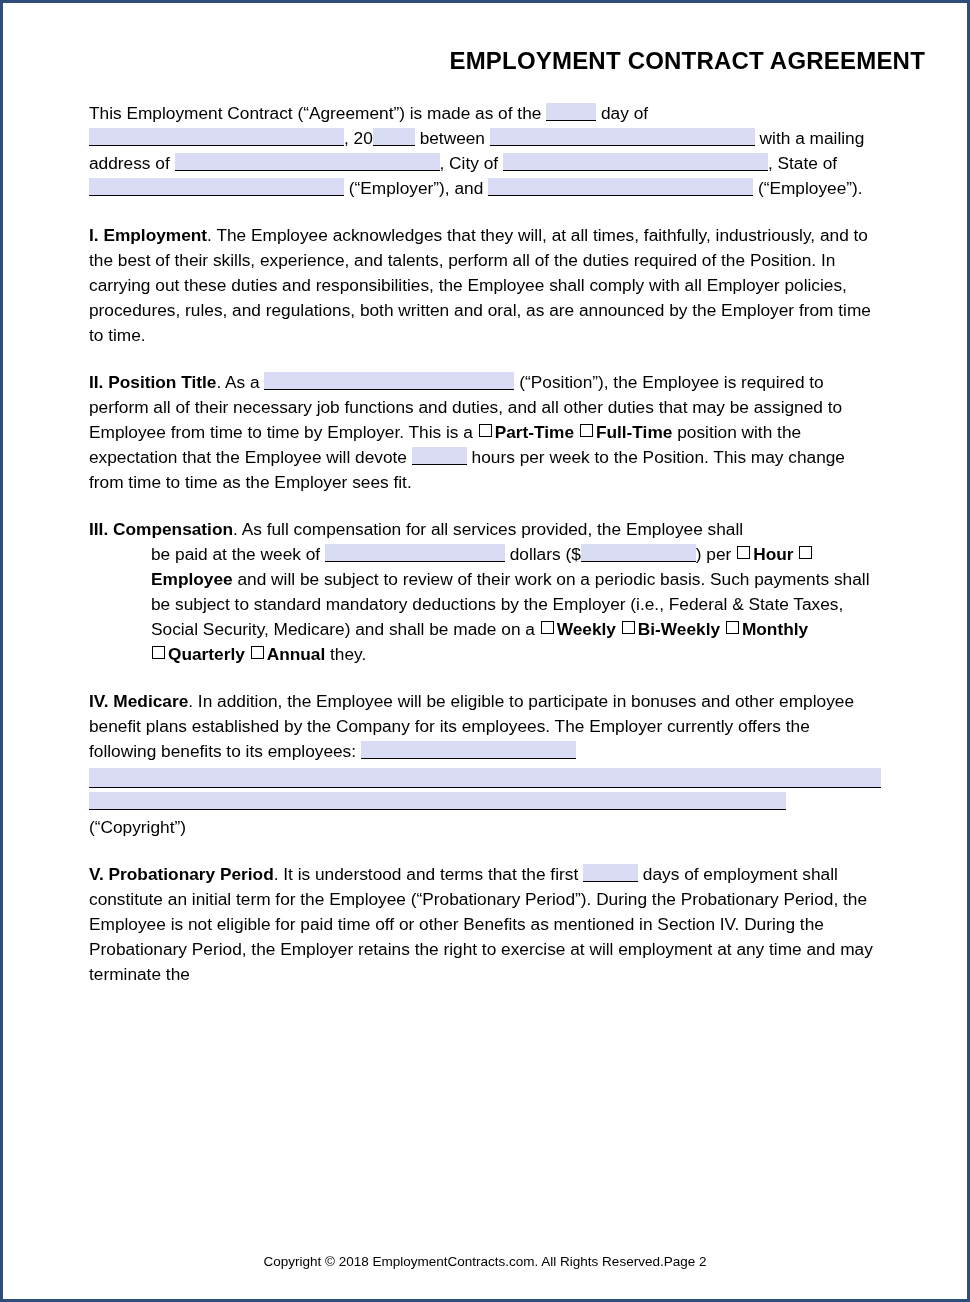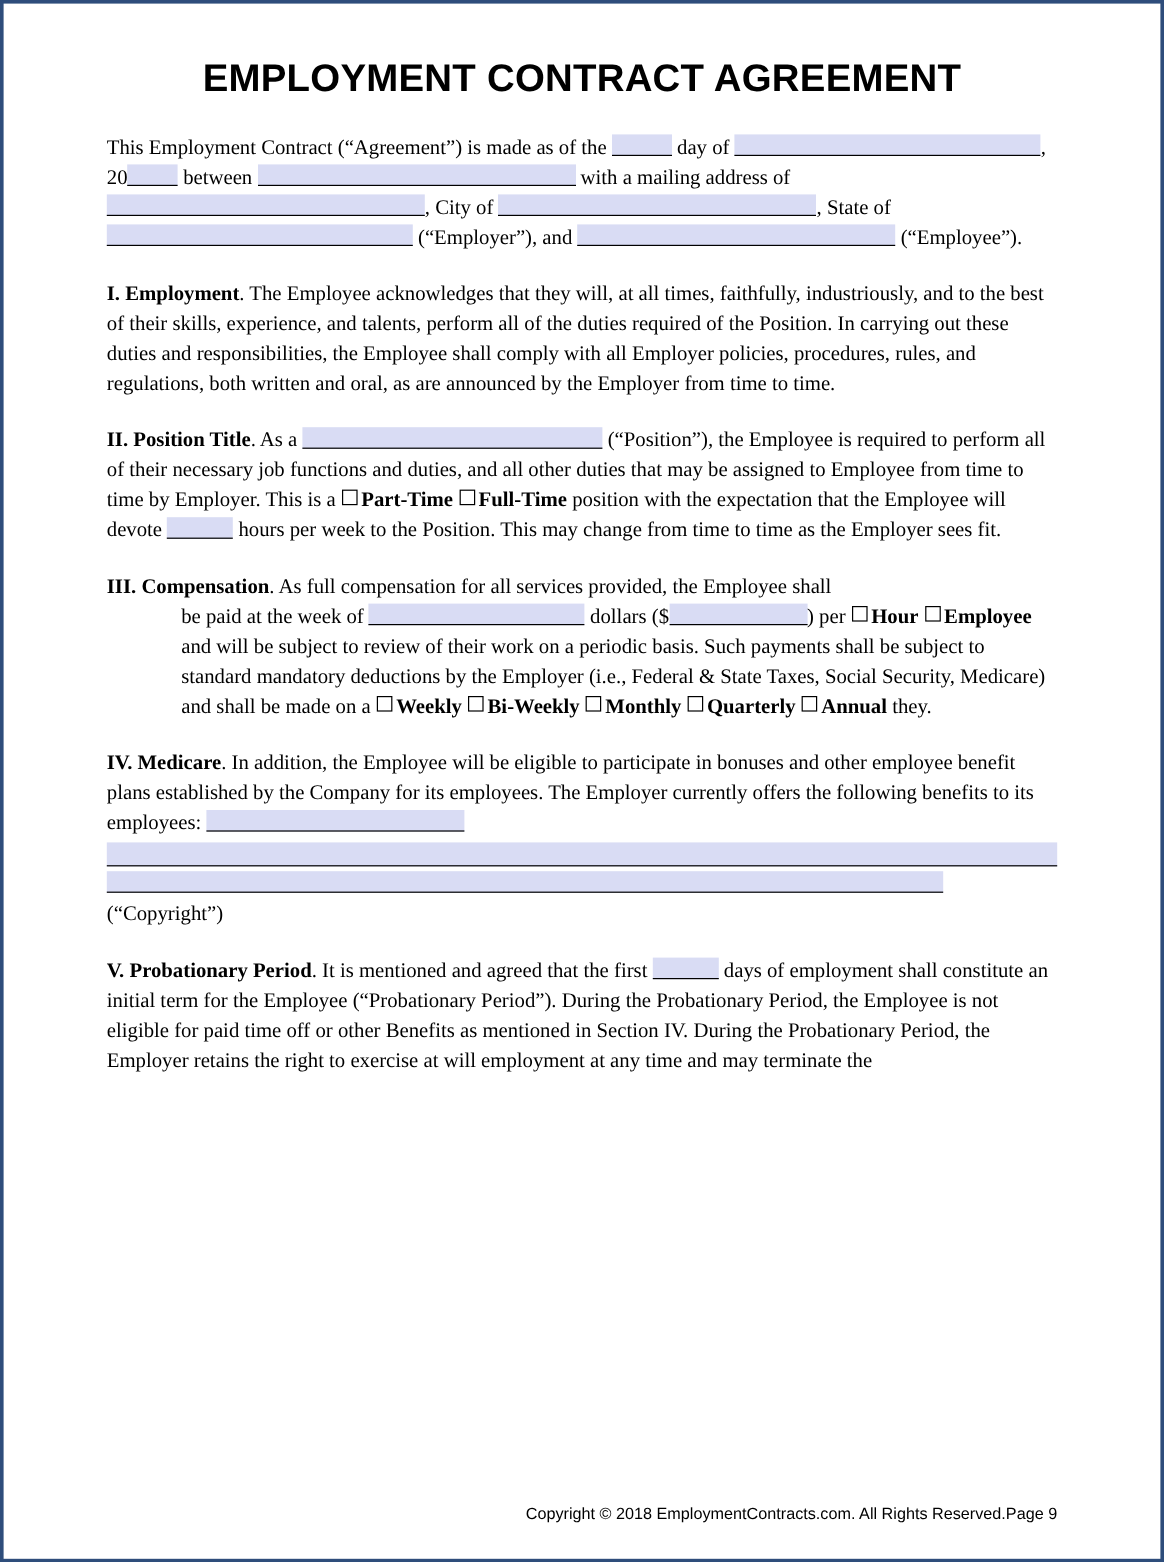--- a/index.html
+++ b/index.html
@@ -16,29 +16,28 @@
   .page {
     box-sizing: border-box;
     width: 970px;
     height: 1302px;
     border: 3px solid #2e4d7b;
     background: #ffffff;
     padding: 30px 42px 0 42px;
     position: relative;
   }
   .doc-title {
-    text-align: center;
-    font-size: 32px;
+    text-align: right;
+    font-size: 24px;
     font-weight: bold;
     letter-spacing: 0.2px;
     margin: 14px 0 26px 0;
   }
   .body-col {
     padding: 0 44px 0 44px;
-    font-family: Liberation Serif, serif;
   }
   p.para {
     font-size: 17.3px;
     line-height: 25px;
     margin: 0 0 22px 0;
     text-align: left;
   }
   .b { font-weight: bold; }
   
   .blank {
@@ -78,21 +77,21 @@
     display: block;
     padding-left: 62px;
   }
   .footer {
     position: absolute;
     left: 86px;
     right: 86px;
     bottom: 30px;
     font-size: 13.5px;
     display: flex;
-    justify-content: flex-end;
+    justify-content: center;
     align-items: baseline;
   }
   .nowrap { white-space: nowrap; }
 </style>
 </head>
 <body>
 
 <div class="page">
 
   <h1 class="doc-title">EMPLOYMENT CONTRACT AGREEMENT</h1>
@@ -154,25 +153,25 @@
 
     <p class="para">
       <span class="b">IV. Medicare</span><span>. In addition, the Employee will be eligible to participate in bonuses and other employee benefit plans established by the Company for its employees. The Employer currently offers the following benefits to its employees:</span>
       <span class="blank w215"></span>
       <span class="blank-line"></span>
       <span class="blank w100" style="width:88%"></span>
       <span>(“Copyright”)</span>
     </p>
 
     <p class="para">
-      <span class="b">V. Probationary Period</span><span>. It is mentioned and agreed that the first</span>
+      <span class="b">V. Probationary Period</span><span>. It is understood and terms that the first</span>
       <span class="blank w55"></span>
       <span>days of employment shall constitute an initial term for the Employee (“Probationary Period”). During the Probationary Period, the Employee is not eligible for paid time off or other Benefits as mentioned in Section IV. During the Probationary Period, the Employer retains the right to exercise at will employment at any time and may terminate the</span>
     </p>
 
   </div>
 
   <div class="footer">
     <span>Copyright © 2018 EmploymentContracts.com. All Rights Reserved.</span>
-    <span>Page 9</span>
+    <span>Page 2</span>
   </div>
 
 </div>
 
 </body></html>

